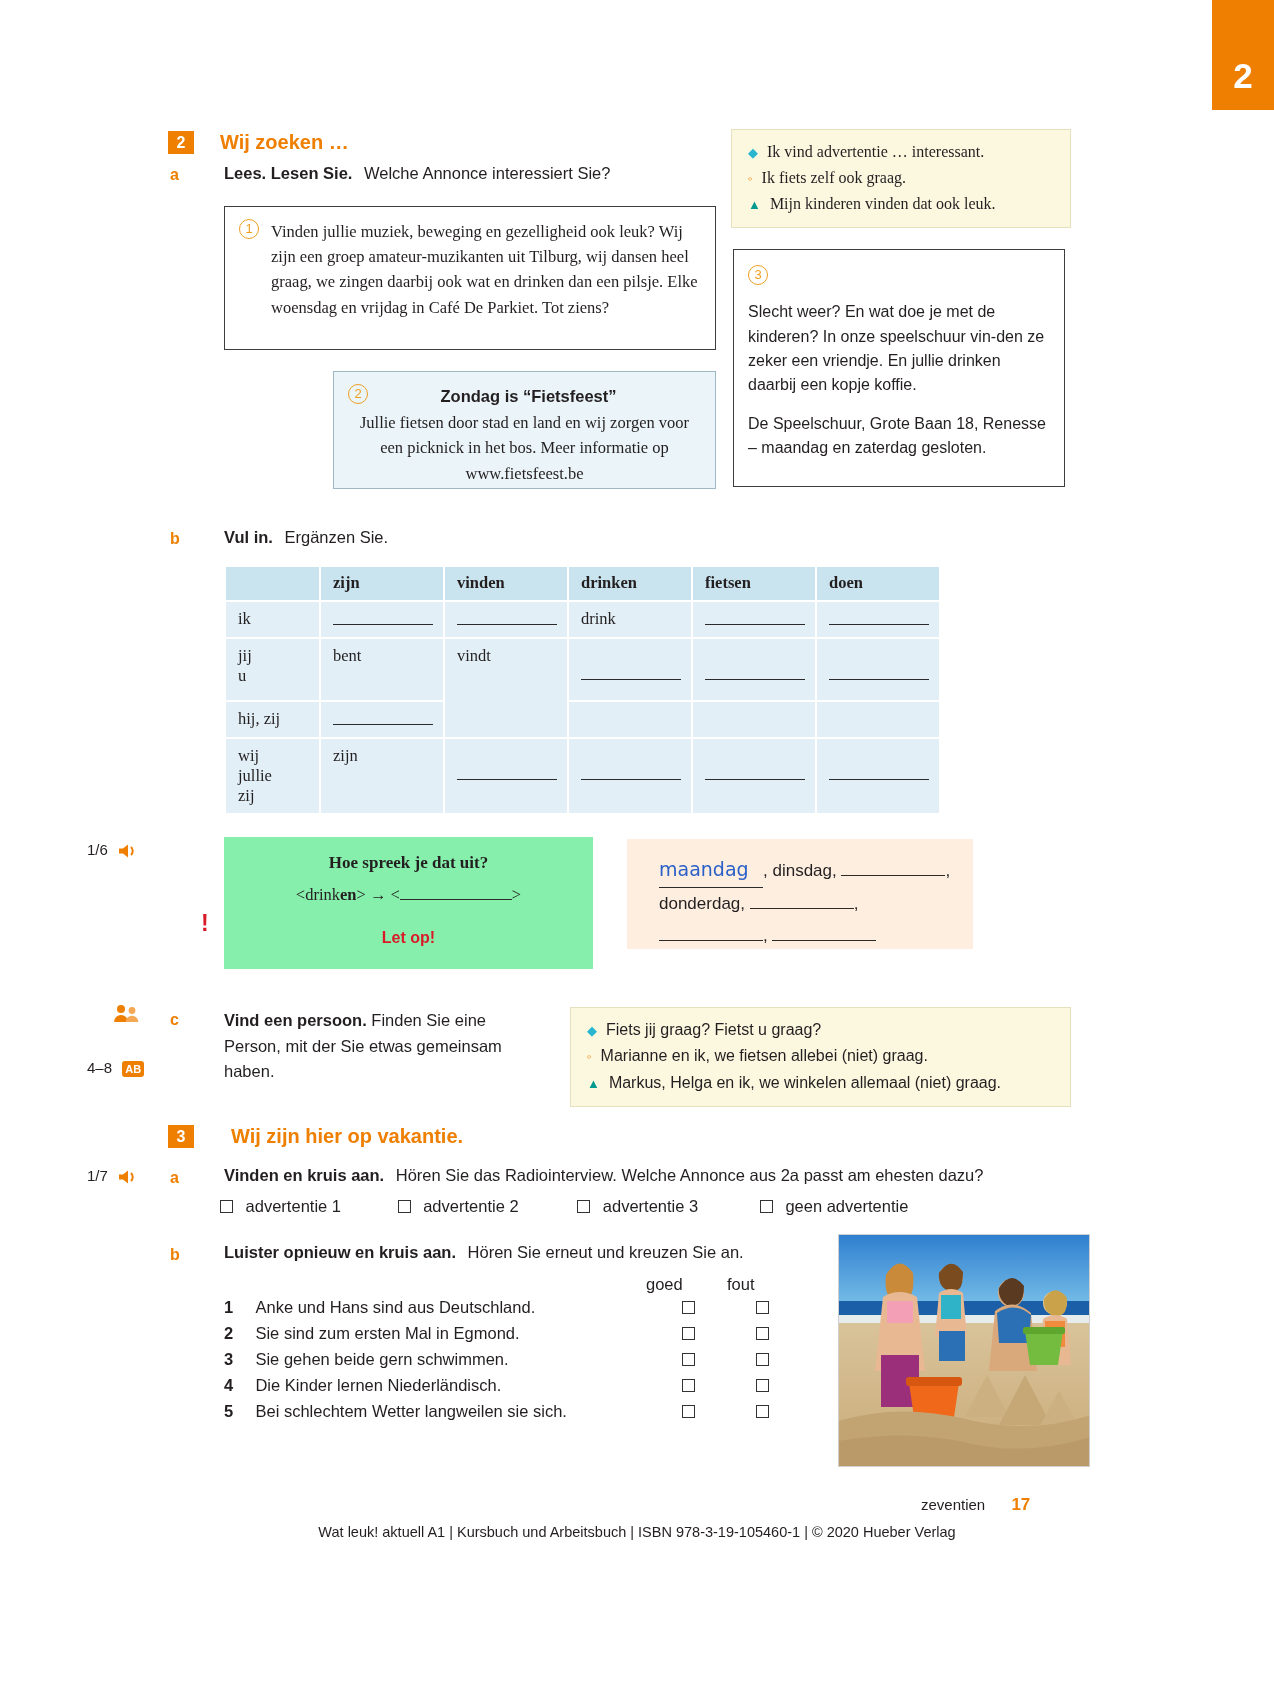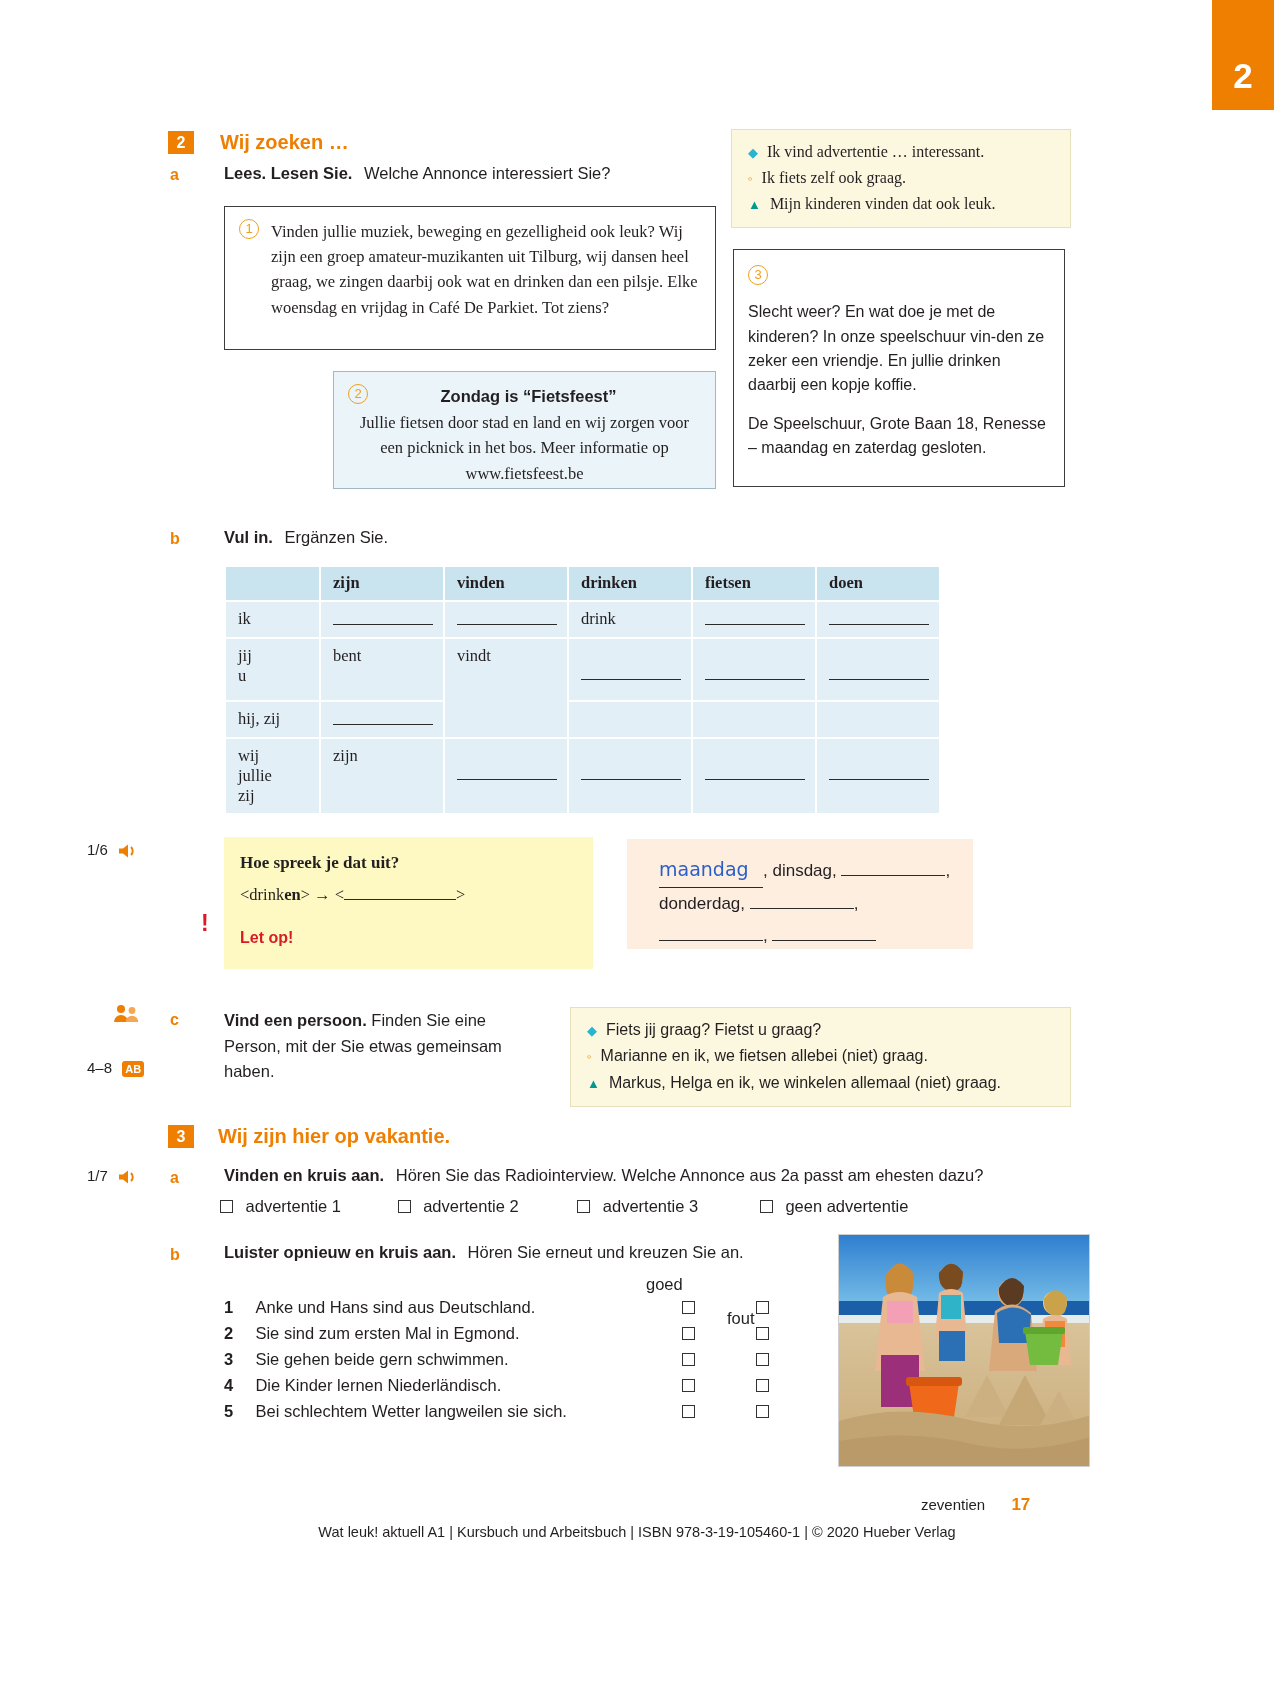--- a/index.html
+++ b/index.html
@@ -68,23 +68,23 @@
   .tbl td, .tbl th{
     background:#e2eff7; border:2px solid #ffffff;
     padding:7px 10px 7px 12px; text-align:left;
     font-size:16.5px; font-weight:normal; vertical-align:top;
   }
   .tbl th{ background:#c9e4ef; font-weight:bold; height:32px; padding-top:6px;}
   .blank-line{ display:inline-block; border-bottom:1.4px solid #2a2a2a; width:100px; height:16px; }
 
   
   .pink-box{
-    position:absolute; background:#fef9c3;
+    position:absolute; background:#86efac;
     font-family:"Liberation Serif", serif; font-size:16.5px;
-    padding:12px 16px 30px 16px; line-height:1.6;
+    padding:12px 16px 30px 16px; line-height:1.6;text-align:center;
   }
   .pink-box .h{ font-weight:bold; font-size:17px; }
   .letop{ color:#d91b29; font-weight:bold; font-family:"Liberation Sans",sans-serif; font-size:16px;}
   .bang{ position:absolute; color:#d91b29; font-weight:bold; font-size:23px; }
   .ul-s{ display:inline-block; border-bottom:1.3px solid #2a2a2a; width:112px; height:15px;}
 
   
   .days-box{
     position:absolute; background:#fdeee0;
     font-size:17px; line-height:1.85; padding:13px 16px;
@@ -289,21 +289,21 @@
     <span>Marianne en ik, we fietsen allebei (niet) graag.</span>
   </div>
   <div class="bl">
     <span class="tri">▲</span>
     <span>Markus, Helga en ik, we winkelen allemaal (niet) graag.</span>
   </div>
 </div>
 
 <div class="row-head" style="left:168px; top:1125px;">
   <span class="sq-num">3</span>
-  <span class="task-title" style="margin-left:24px;">Wij zijn hier op vakantie.</span>
+  <span class="task-title" style="margin-left:37px;">Wij zijn hier op vakantie.</span>
 </div>
 
 <div class="aud-lbl" style="left:87px; top:1167px;">
   <span>1/7</span>
   <svg class="spk" viewBox="0 0 22 18">
     <path d="M2 6.5 h4 L11 2.5 v13 L6 11.5 H2 Z" fill="#ee7f00"></path>
     <path d="M14 5 a5.5 5.5 0 0 1 0 8" stroke="#ee7f00" stroke-width="2" fill="none"></path>
   </svg>
 </div>
 
@@ -332,21 +332,21 @@
   </span>
 </div>
 
 <div style="position:absolute; left:170px; top:1246px;" class="letter">b</div>
 <div style="position:absolute; left:224px; top:1243px; font-size:16.5px;">
   <b>Luister opnieuw en kruis aan.</b>
   <span style="margin-left:7px;">Hören Sie erneut und kreuzen Sie an.</span>
 </div>
 
 <div style="position:absolute; left:646px; top:1275px; font-size:16.5px;">goed</div>
-<div style="position:absolute; left:727px; top:1275px; font-size:16.5px;margin-top:34px;">fout</div>
+<div style="position:absolute; left:727px; top:1275px; font-size:16.5px;">fout</div>
 
 <div style="position:absolute; left:224px; top:1298px;">
   <div style="height:26px;">
     <span style="display:inline-block; width:27px; font-weight:bold; font-size:16.5px;">1</span>
     <span style="display:inline-block; width:422px; font-size:16.5px;">Anke und Hans sind aus Deutschland.</span>
     <span class="chk" style="margin-left:0px;"></span>
     <span class="chk" style="margin-left:57px;"></span>
   </div>
   <div style="height:26px;">
     <span style="display:inline-block; width:27px; font-weight:bold; font-size:16.5px;">2</span>

